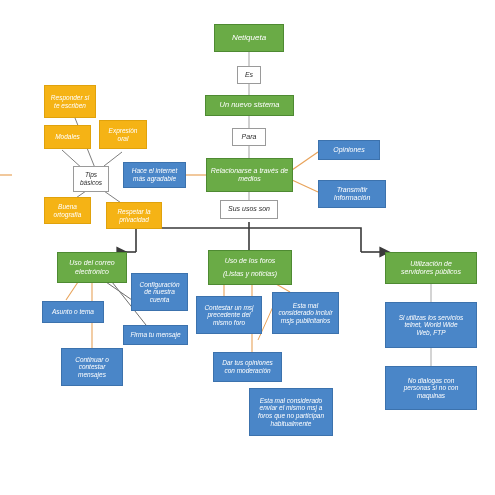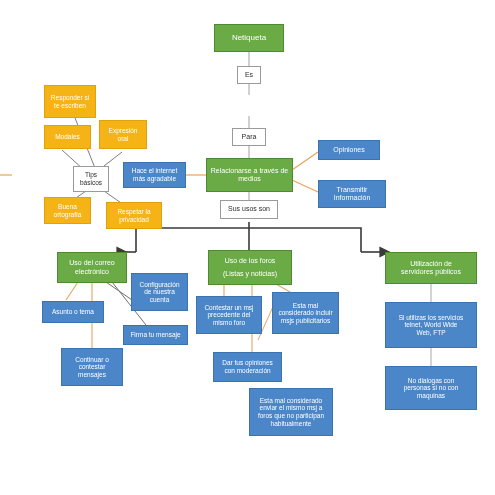--- a/index.html
+++ b/index.html
@@ -51,20 +51,21 @@
     border: 1px solid #e0a20c;
   }
   .white {
     background: #ffffff;
     border: 1px solid #9a9a9a;
     color: #2b2b2b;
   }
   .node .line {
     display: block;
     width: 100%;
+    font-style: italic;
   }
 </style>
 </head>
 <body>
 
 <div id="canvas">
 
   <svg id="edges" viewBox="0 0 495 495">
     <defs>
       <marker id="arrL" markerWidth="7" markerHeight="7" refX="6" refY="3.5" orient="auto">
@@ -117,20 +118,23 @@
   </svg>
 
   <div class="node green" style="left:214px; top:24px; width:70px; height:28px; font-size:8px;">
     <span class="line">Netiqueta</span>
   </div>
 
   <div class="node white" style="left:237px; top:66px; width:24px; height:18px; font-size:7px;">
     <span class="line">Es</span>
   </div>
 
+  <div class="node green" style="left:205px; top:95px; width:89px; height:21px; font-size:7.5px;">
+    <span class="line">Un nuevo sistema</span>
+  </div>
 
   <div class="node white" style="left:232px; top:128px; width:34px; height:18px; font-size:7px;">
     <span class="line">Para</span>
   </div>
 
   <div class="node green" style="left:206px; top:158px; width:87px; height:34px; font-size:7px;">
     <span class="line">Relacionarse a través de</span>
     <span class="line">medios</span>
   </div>
 

